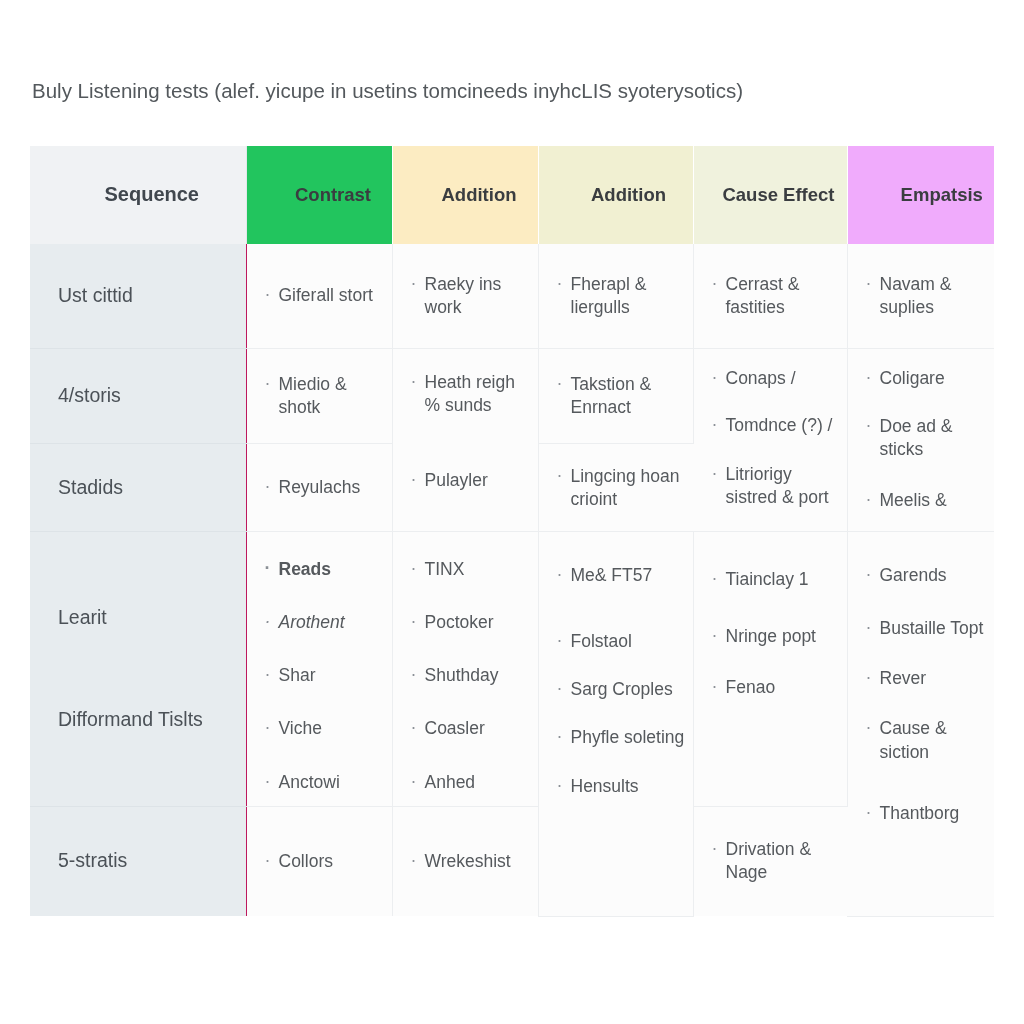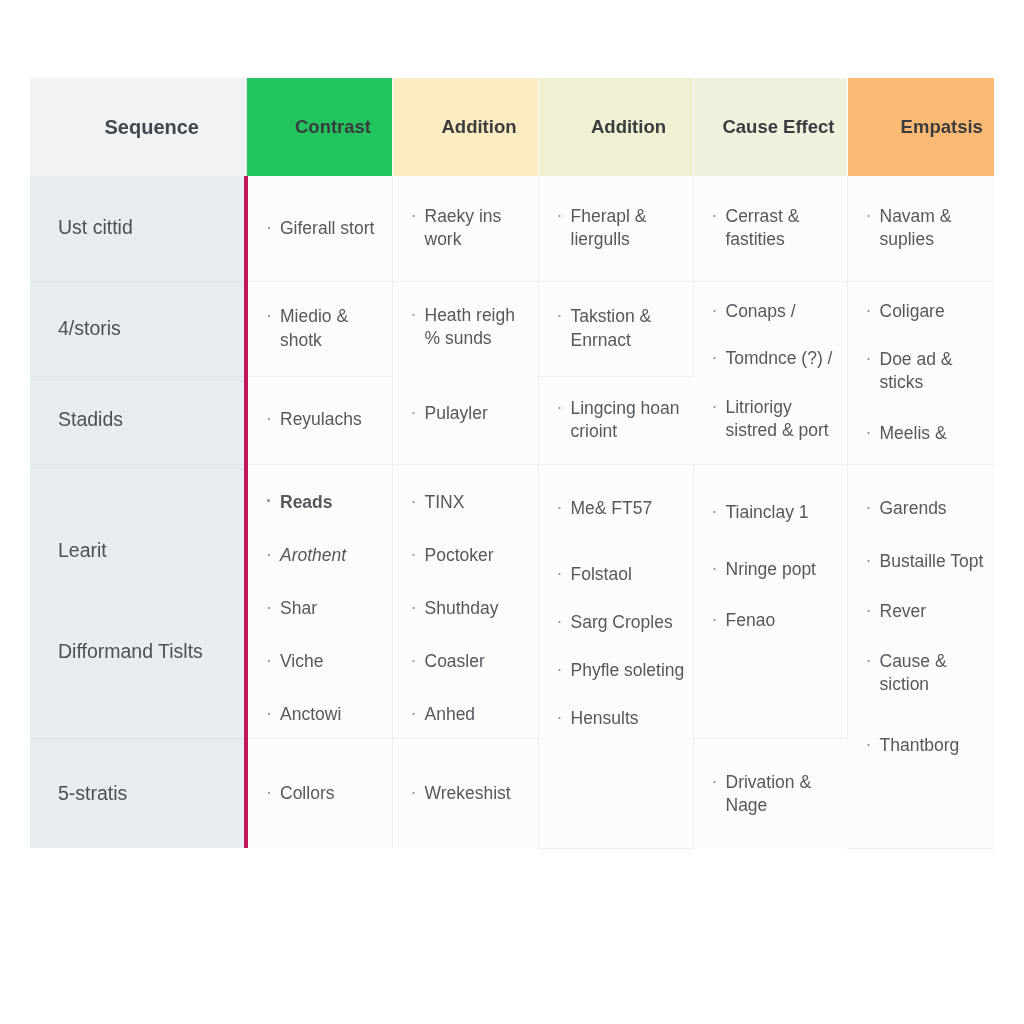--- a/index.html
+++ b/index.html
@@ -66,40 +66,40 @@
     background: #f0f2f4;
     font-size: 20px;
     color: #40474e;
     padding-left: 28px;
     border-right: 1.5px solid #e3e7ea;
   }
   thead th.h1 { background: #22c55e; padding-left: 28px; }
   thead th.h2 { background: #fcecc2; padding-left: 28px; }
   thead th.h3 { background: #f1f0d2; padding-left: 26px; }
   thead th.h4 { background: #f0f2dd; padding-left: 17px; }
-  thead th.h5 { background: #fdba74; padding-left: 42px; border-right: none; }
+  thead th.h5 { background: #f0abfc; padding-left: 42px; border-right: none; }
 
   tbody td {
     vertical-align: middle;
     font-size: 17.5px;
     color: #55595d;
     background: #fcfcfc;
     border-right: 1px solid #eceef0;
     border-bottom: 1px solid #eceef0;
     box-sizing: border-box;
     padding: 12px 8px 12px 18px;
     line-height: 1.32;
   }
   tbody td:last-child { border-right: none; }
   tbody td.seq {
     background: #e7ecef;
     color: #4b5157;
     font-size: 19.5px;
     padding-left: 28px;
-    border-right: 4px solid #be185d;
+    border-right: 1px solid #be185d;
     border-bottom: 1px solid #dde3e7;
   }
   tbody tr:last-child td { border-bottom: none; }
 
   ul.items {
     list-style: none;
     margin: 0;
     padding: 0;
   }
   ul.items li {
@@ -120,20 +120,21 @@
   .seq-stack { display: block; }
   .seq-stack .seq-line { display: block; }
   .seq-stack .seq-line + .seq-line { margin-top: 76px; }
 </style>
 </head>
 <body>
 
 <div class="page">
 
 
+  <p class="subtitle">Buly Listening tests (alef. yicupe in usetins tomcineeds inyhcLIS syoterysotics)</p>
 
   <table class="grid">
     <colgroup>
       <col class="c0">
         <col class="c1">
         <col class="c2">
       <col class="c3">
         <col class="c4">
         <col class="c5">
     </colgroup>

